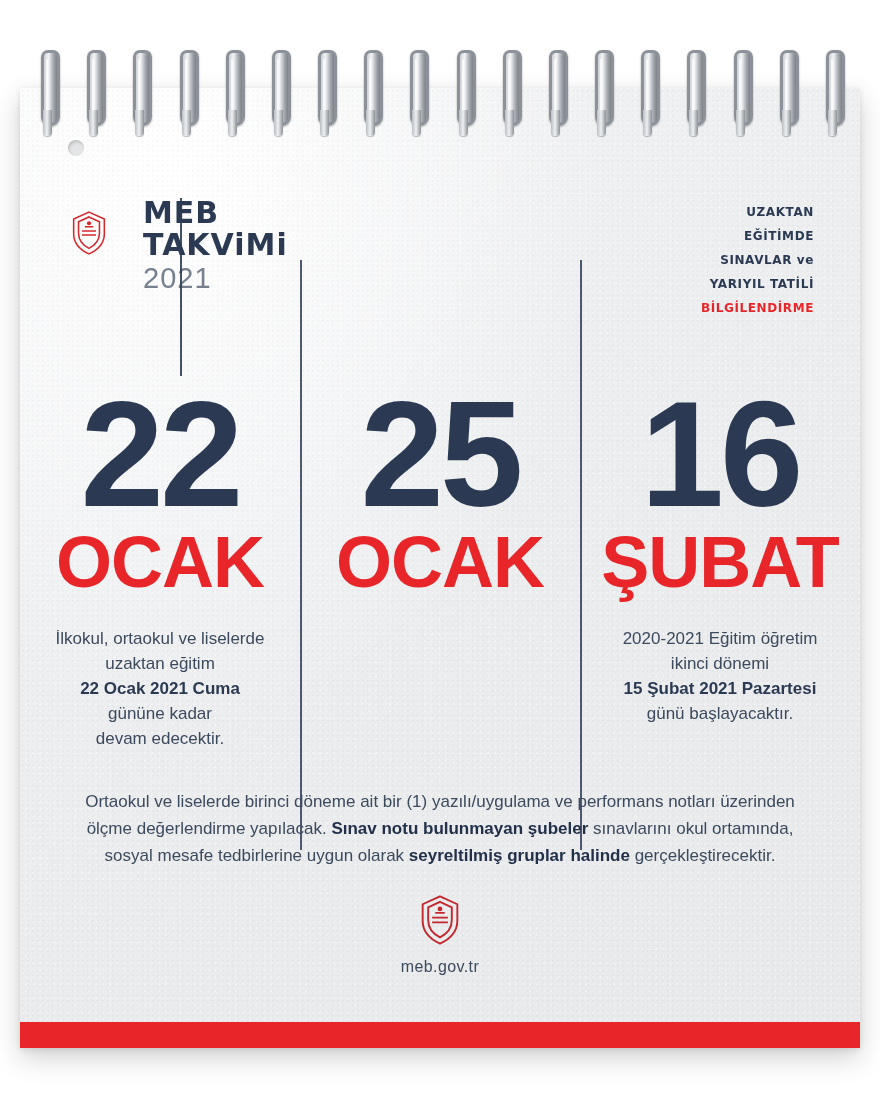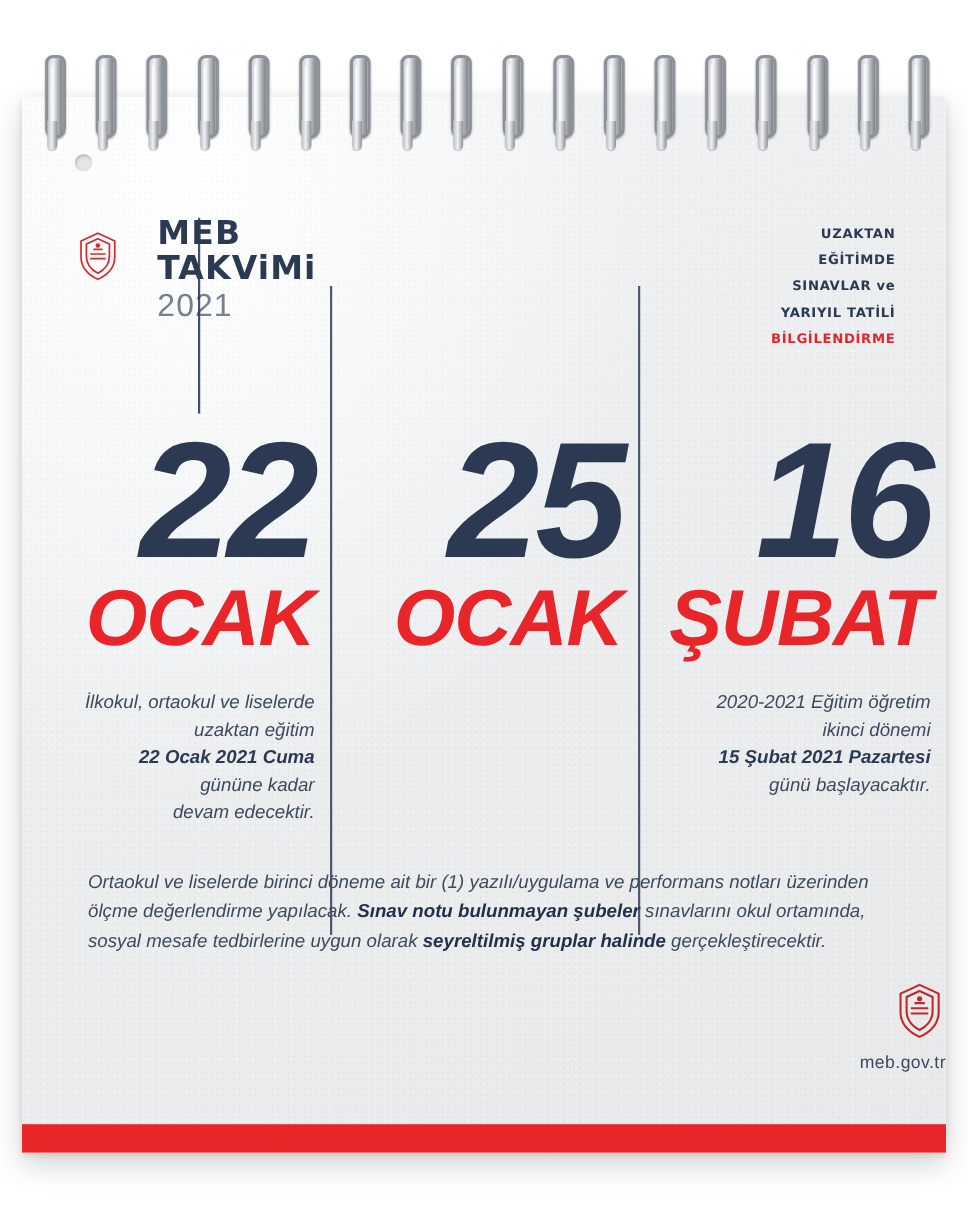--- a/index.html
+++ b/index.html
@@ -190,22 +190,21 @@
     left: 0;
     top: 300px;
     width: 100%;
     display: flex;
   }
   .col {
     position: relative;
     flex: 1 1 0;
     padding: 0 14px;
     box-sizing: border-box;
-    text-align: right;
-    font-style: italic;
+    text-align: center;
   }
   .col + .col:before {
     content: "";
     position: absolute;
     left: 0;
     top: -128px;
     width: 2px;
     height: 590px;
     background: #2f3e56;
     opacity: 0.85;
@@ -235,34 +234,34 @@
     color: #3c4a5e;
   }
   .desc b { color: #2b3a52; }
 
   
   .note {
     position: absolute;
     left: 60px;
     right: 60px;
     top: 700px;
+    text-align: center;
     font-family: "Liberation Sans", sans-serif;
     font-size: 17px;
     line-height: 27px;
     color: #3c4a5e;
-    font-style: italic;
   }
   .note b { color: #22304a; }
 
   .footer-logo {
     position: absolute;
     left: 0;
     bottom: 72px;
     width: 100%;
-    text-align: right;
+    text-align: center;
   }
   .footer-logo .emblem2 {
     width: 48px;
     height: 52px;
     display: inline-block;
   }
   .footer-logo .url {
     margin-top: 8px;
     font-family: "Liberation Sans", sans-serif;
     font-size: 16px;

